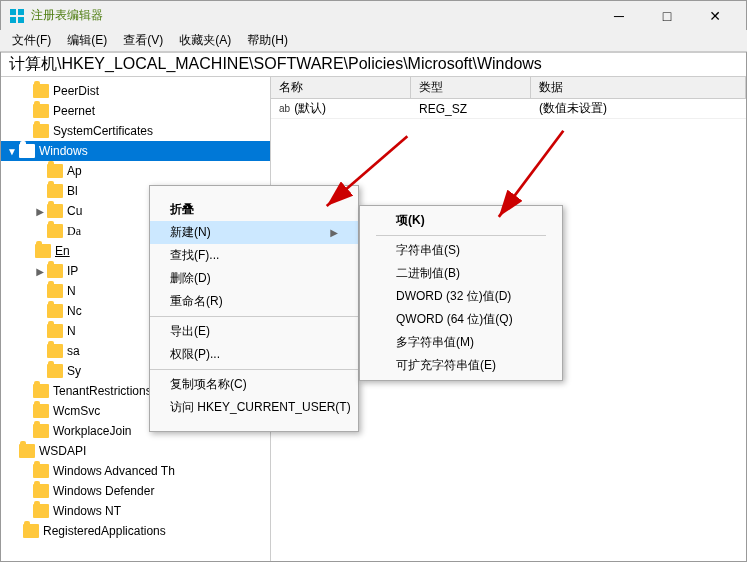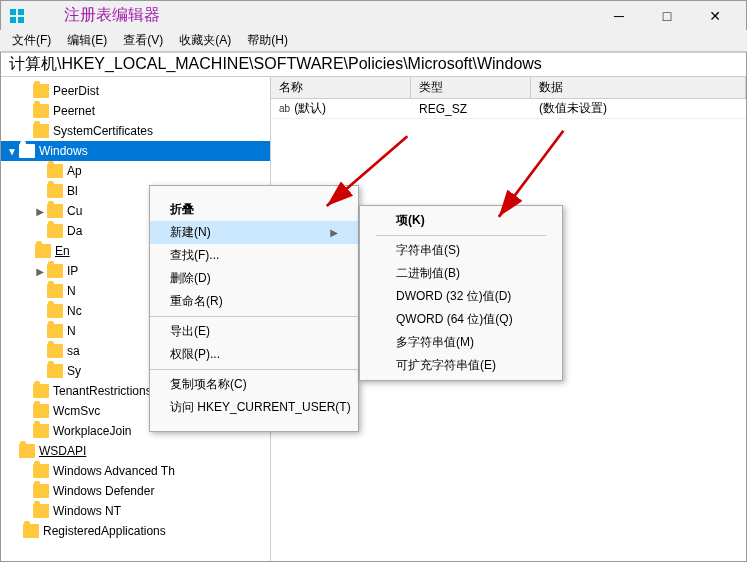--- a/index.html
+++ b/index.html
@@ -31,23 +31,22 @@
     .title-bar-left {
       display: flex;
       align-items: center;
       gap: 6px;
     }
     .title-icon {
       width: 16px;
       height: 16px;
     }
     .title-text {
-      font-size: 16px;
-      color: #a21caf;
-      margin-left: 33px;
+      font-size: 12px;
+      color: #4d7c0f;
     }
     .title-controls {
       display: flex;
       gap: 2px;
     }
     .title-btn {
       width: 46px;
       height: 30px;
       display: flex;
       align-items: center;
@@ -307,21 +306,21 @@
         <div class="tree-item" style="padding-left:32px;">
           <span class="expand-arrow"></span>
           <span class="folder-icon"></span>
           <span>Bl</span>
         </div>
         <div class="tree-item" style="padding-left:32px;">
           <span class="expand-arrow">▶</span>
           <span class="folder-icon"></span>
           <span>Cu</span>
         </div>
-        <div class="tree-item" style="padding-left:32px;">
+        <div class="tree-item" style="padding-left:32px;font-family:Liberation Serif, serif;">
           <span class="expand-arrow"></span>
           <span class="folder-icon"></span>
           <span>Da</span>
         </div>
         <div class="tree-item" style="padding-left:20px;text-decoration:underline;">
           <span class="expand-arrow"></span>
           <span class="folder-icon"></span>
           <span>En</span>
         </div>
         <div class="tree-item" style="padding-left:32px;">
@@ -363,21 +362,21 @@
         <div class="tree-item" style="padding-left:18px;">
           <span class="expand-arrow"></span>
           <span class="folder-icon"></span>
           <span>WcmSvc</span>
         </div>
         <div class="tree-item" style="padding-left:18px;">
           <span class="expand-arrow"></span>
           <span class="folder-icon"></span>
           <span>WorkplaceJoin</span>
         </div>
-        <div class="tree-item" style="text-decoration:underline;">
+        <div class="tree-item" style="">
           <span class="expand-arrow"></span>
           <span class="folder-icon"></span>
           <span>WSDAPI</span>
         </div>
         <div class="tree-item" style="padding-left:18px;">
           <span class="expand-arrow"></span>
           <span class="folder-icon"></span>
           <span>Windows Advanced Th</span>
         </div>
         <div class="tree-item" style="padding-left:18px;">

